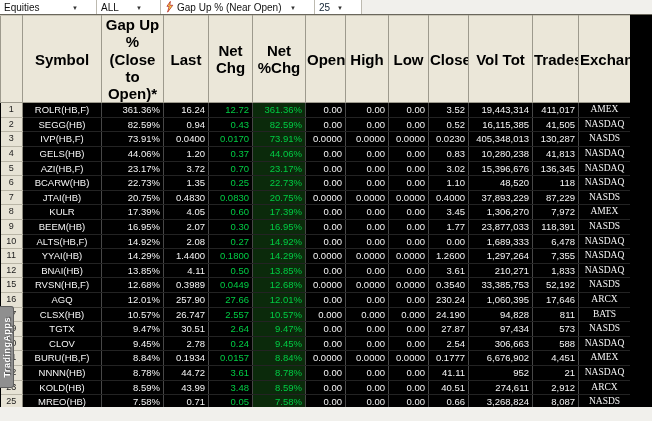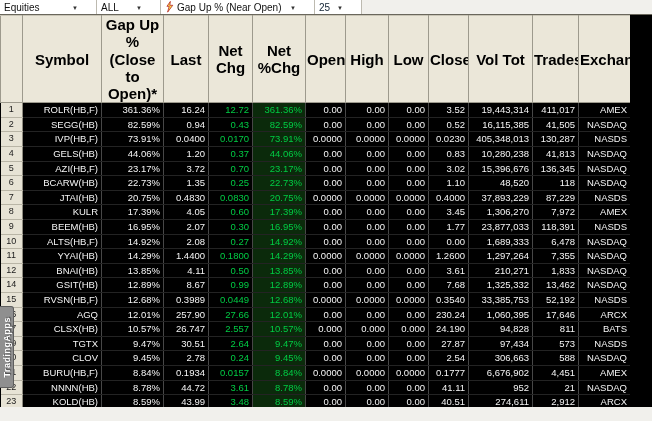--- a/index.html
+++ b/index.html
@@ -34,25 +34,25 @@
   .grid-wrap{ position:absolute; top:15px; left:0; width:630px; }
   table{ border-collapse:collapse; table-layout:fixed; width:630px; background:var(--table-bg); }
   th{ background:var(--header-bg); color:#000; font-size:15px; font-weight:bold;
       height:27px; line-height:1.15; padding:0 1px; text-align:center; vertical-align:middle;
       border:1px solid #9d9a8d; border-top:1px solid #c9c5b6; overflow:hidden; }
   td{ height:13.6px; line-height:13.6px; font-size:9.5px; padding:0 3px;
       border-right:1px solid #474747; border-bottom:1px solid #232323;
       white-space:nowrap; overflow:hidden; }
   td.rownum{ background:#e7e3d5; color:#1b1b1b; text-align:center; font-size:9px;
              border-right:1px solid #8f8c80; border-bottom:1px solid #b9b5a6; padding:0 2px; }
-  td.sym{ color:#f5f5f5; text-align:right; }
+  td.sym{ color:#f5f5f5; text-align:center; }
   td.num{ color:#f5f5f5; text-align:right; }
   td.chg{ color:var(--green); }
   td.pct{ color:var(--green); background:var(--pct-bg); }
-  td.exch{ color:#f5f5f5; text-align:right; }
+  td.exch{ color:#f5f5f5; text-align:center;font-family:Liberation Serif, serif; }
   td.status-cell{ color:#eeeeee; font-size:10px; text-align:left; padding-left:5px;
                   border-right:none; background:var(--table-bg); }
 
   
   .right-strip{ position:absolute; top:15px; left:630px; width:22px; height:392px; background:#000; }
   .bottom-strip{ position:absolute; top:407px; left:0; width:652px; height:14px; background:var(--toolbar-bg); }
 
   
   .side-tab{ position:absolute; left:0; top:306px; width:14px; height:82px;
              background:#8f8f8f; border:1px solid #5e5e5e; border-left:none;
@@ -299,35 +299,20 @@
     <td class="num pct">13.85%</td>
     <td class="num">0.00</td>
     <td class="num">0.00</td>
     <td class="num">0.00</td>
     <td class="num">3.61</td>
     <td class="num">210,271</td>
     <td class="num">1,833</td>
     <td class="exch">NASDAQ</td>
   </tr>
           <tr>
-    <td class="rownum">14</td>
-    <td class="sym">GSIT(HB)</td>
-    <td class="num">12.89%</td>
-    <td class="num">8.67</td>
-    <td class="num chg">0.99</td>
-    <td class="num pct">12.89%</td>
-    <td class="num">0.00</td>
-    <td class="num">0.00</td>
-    <td class="num">0.00</td>
-    <td class="num">7.68</td>
-    <td class="num">1,325,332</td>
-    <td class="num">13,462</td>
-    <td class="exch">NASDAQ</td>
-  </tr>
-          <tr>
     <td class="rownum">15</td>
     <td class="sym">RVSN(HB,F)</td>
     <td class="num">12.68%</td>
     <td class="num">0.3989</td>
     <td class="num chg">0.0449</td>
     <td class="num pct">12.68%</td>
     <td class="num">0.0000</td>
     <td class="num">0.0000</td>
     <td class="num">0.0000</td>
     <td class="num">0.3540</td>

